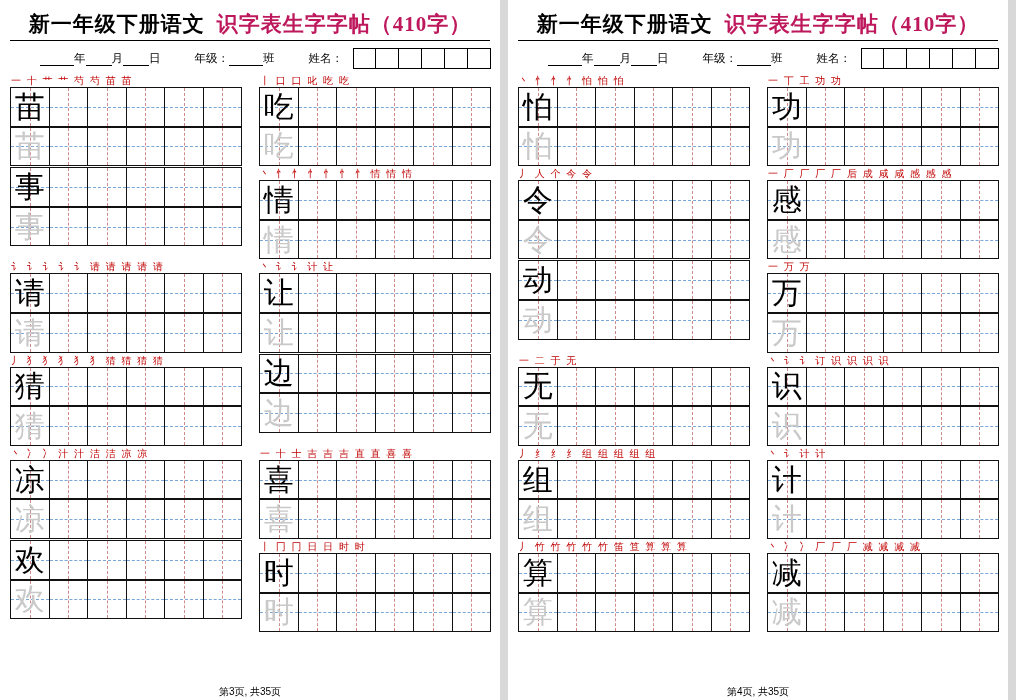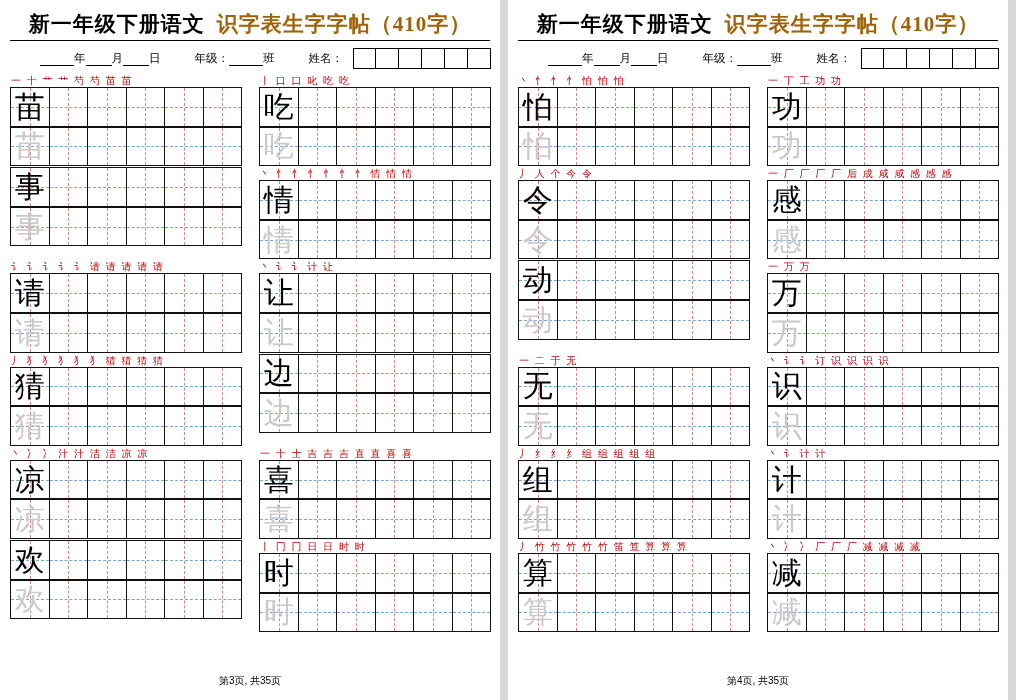--- a/index.html
+++ b/index.html
@@ -18,21 +18,21 @@
   
   .title{
     text-align:center;
     font-size:21px;
     font-weight:bold;
     letter-spacing:1px;
     white-space:nowrap;
     margin:4px 0 2px 0;
     color:#000;
   }
-  .title .red{color:#a16207;margin-left:12px;}
+  .title .red{color:#be185d;margin-left:12px;}
   .title-rule{border-bottom:1.5px solid #000;margin:0 0 5px 0;}
   .meta{
     display:flex;align-items:center;
     font-size:11.5px;
     height:24px;
     color:#000;
     gap:4px;
   }
   .meta .sp{flex:0 0 26px;}
   .meta .blank{display:inline-block;border-bottom:1px solid #000;width:34px;height:11px;}
@@ -92,21 +92,21 @@
     font-size:30px;
     line-height:1;
     font-family:"Liberation Serif", serif;
     z-index:2;
   }
   .glyph.solid{color:#000;}
   .glyph.faint{color:#c9c9c9;}
 
   .footer{
     position:absolute;
-    bottom:12px;left:0;right:0;
+    bottom:1px;left:0;right:0;
     text-align:center;
     font-size:10px;
     color:#000;
     font-family:"Liberation Sans", sans-serif;
   }
 </style>
 </head>
 <body>
 
 <div class="sheets">

